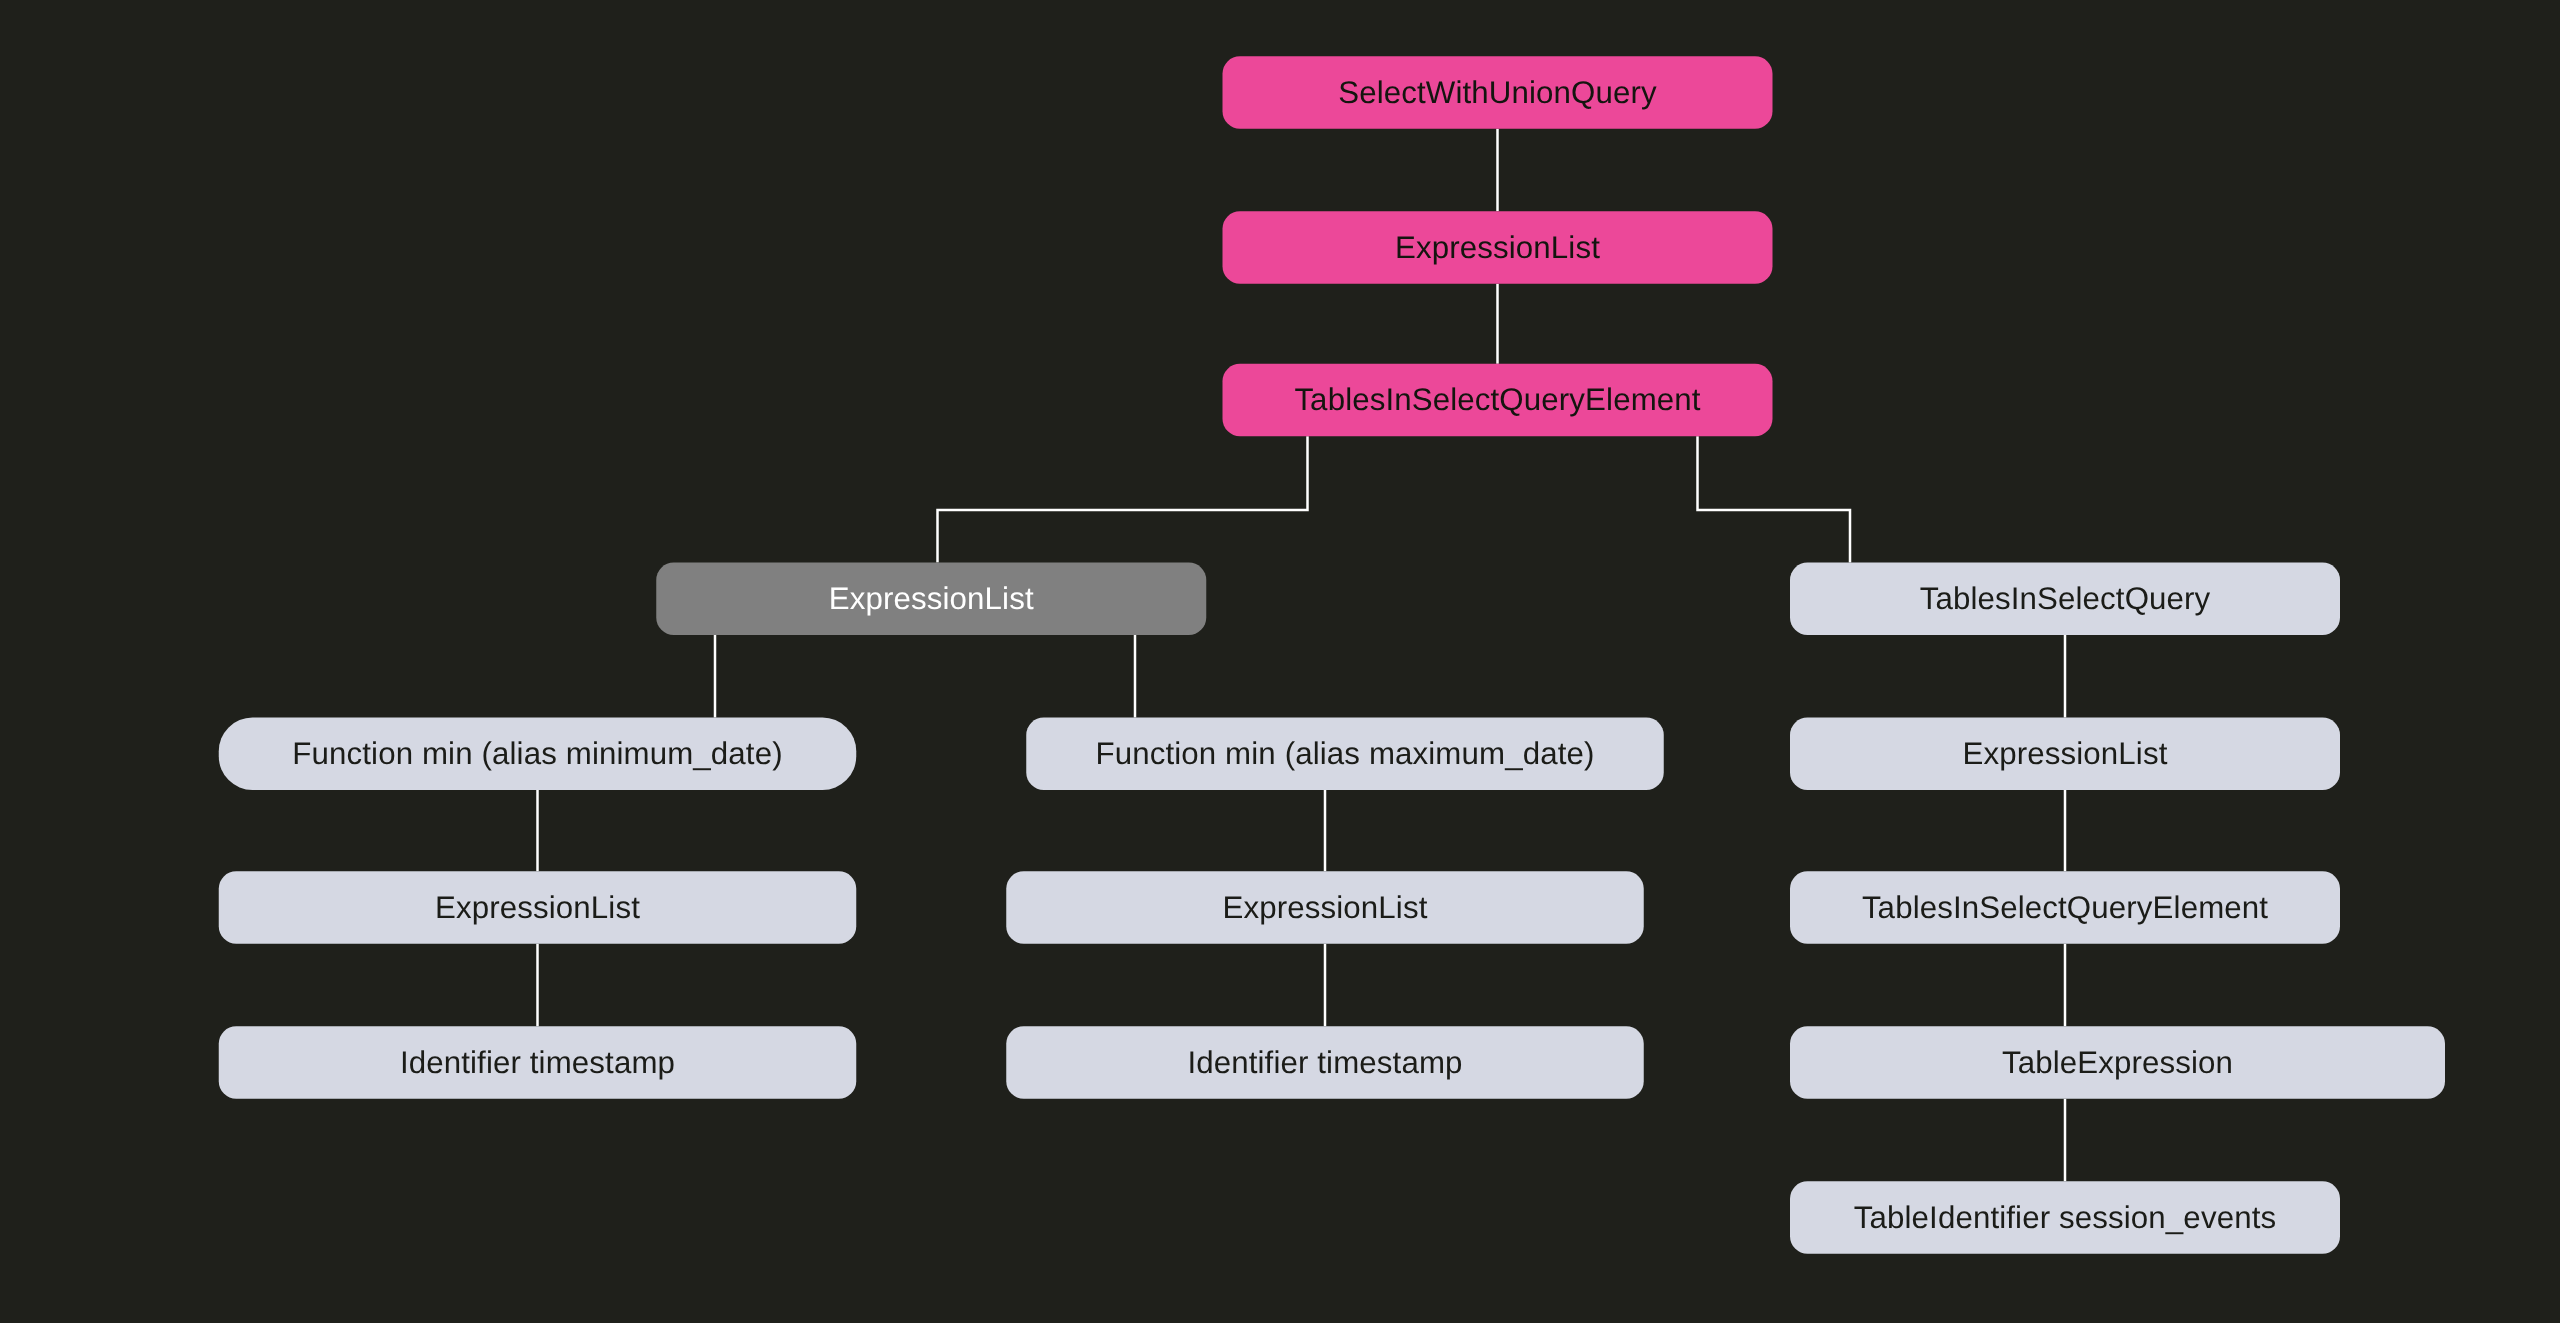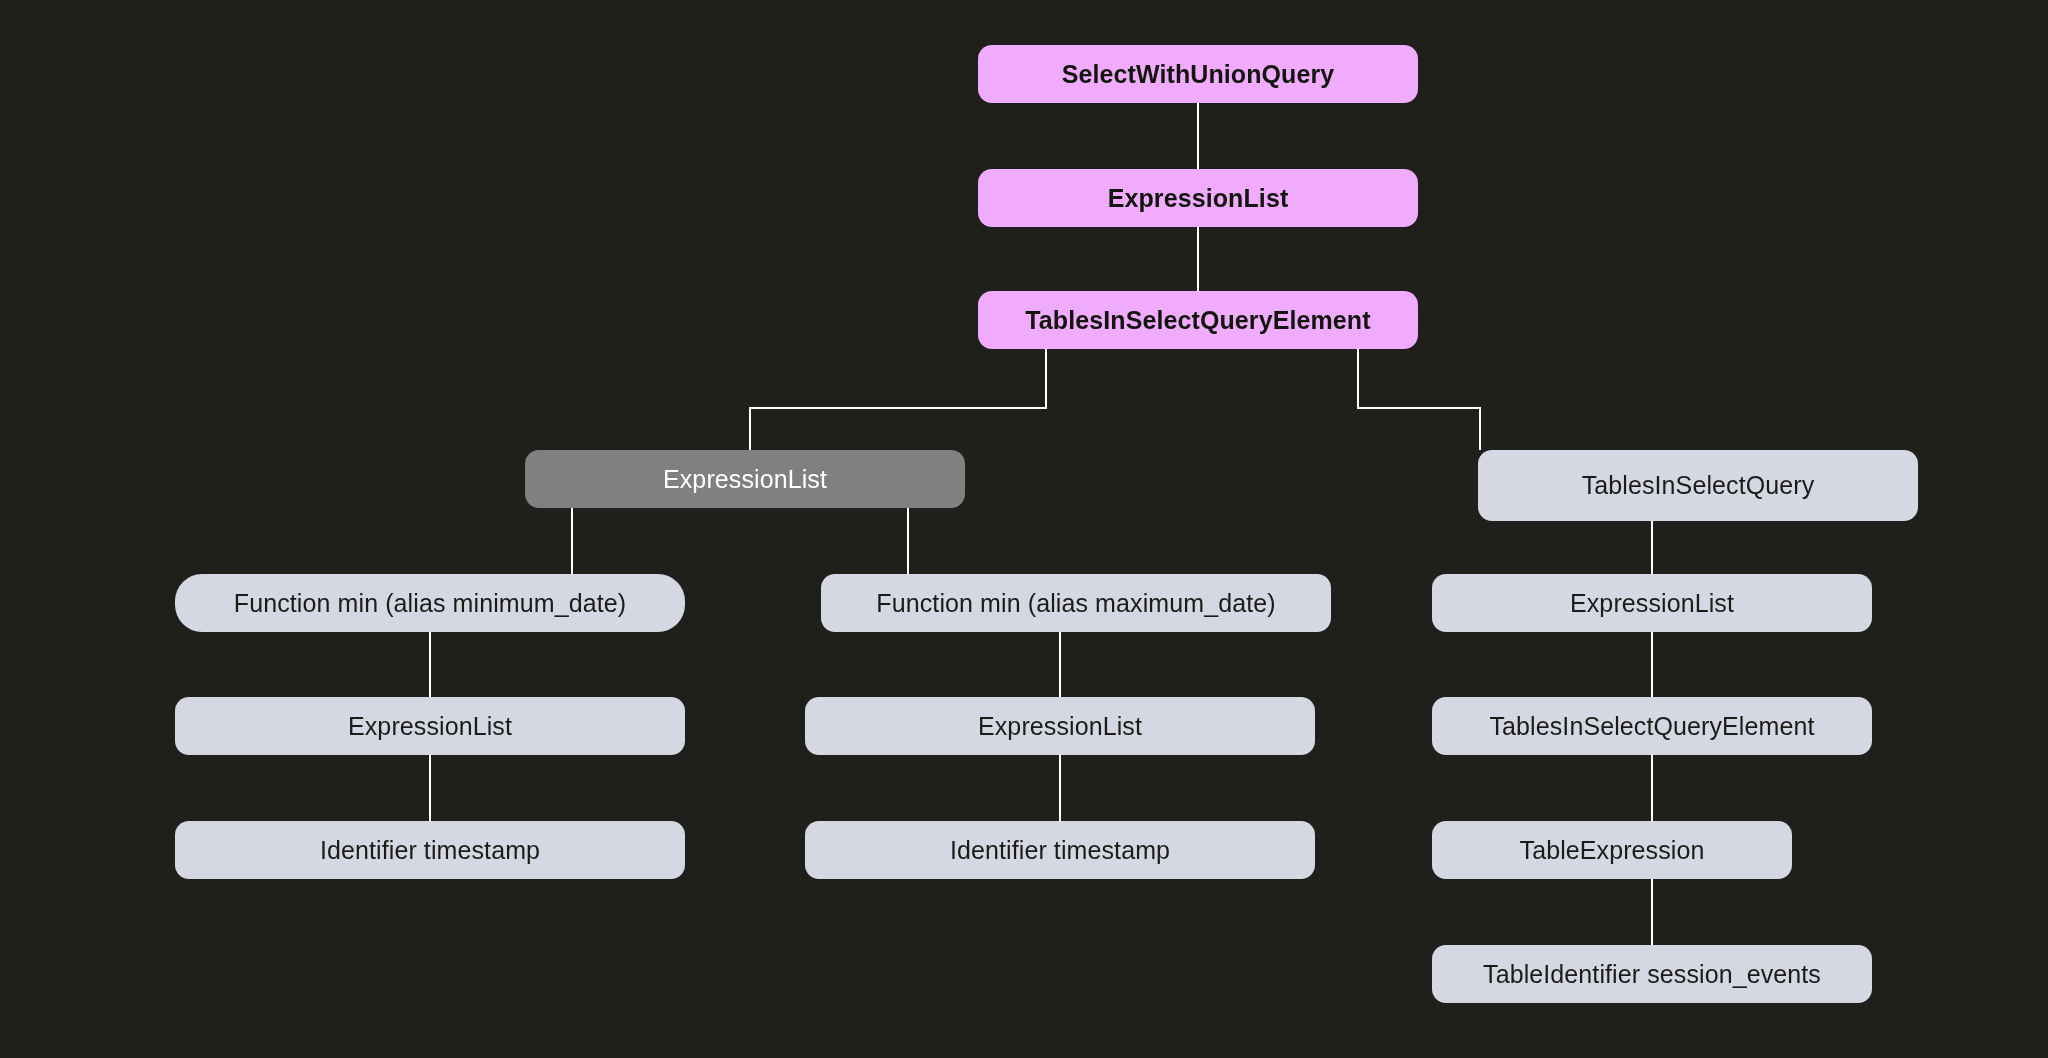--- a/index.html
+++ b/index.html
@@ -41,24 +41,24 @@
     text-align: center;
     line-height: 1.15;
     white-space: nowrap;
     letter-spacing: 0.1px;
   }
   .node-label {
     display: block;
     padding: 0 14px;
   }
   .style-root {
-    background: #f0abfc;
+    background: #ec4899;
     color: #14150f;
     font-size: 25px;
-    font-weight: 700;
+    font-weight: 400;
     text-align: right;
   }
   .style-selected {
     background: #808080;
     color: #ffffff;
     font-size: 25px;
     font-weight: 400;
   }
   .style-plain {
     background: #d5d8e3;
@@ -93,21 +93,21 @@
       </div>
       <div class="node style-root" style="left: 978px; top: 169px; width: 440px; height: 58px;">
         <span class="node-label">ExpressionList</span>
       </div>
       <div class="node style-root" style="left: 978px; top: 291px; width: 440px; height: 58px;">
         <span class="node-label">TablesInSelectQueryElement</span>
       </div>
       <div class="node style-selected" style="left: 525px; top: 450px; width: 440px; height: 58px;">
         <span class="node-label">ExpressionList</span>
       </div>
-      <div class="node style-plain" style="left: 1432px; top: 450px; width: 440px; height: 71px; margin-left: 46px;">
+      <div class="node style-plain" style="left: 1432px; top: 450px; width: 440px; height: 58px;">
         <span class="node-label">TablesInSelectQuery</span>
       </div>
       <div class="node style-plain" style="left: 175px; top: 574px; width: 510px; height: 58px; border-radius: 27px;">
         <span class="node-label">Function min (alias minimum_date)</span>
       </div>
       <div class="node style-plain" style="left: 805px; top: 574px; width: 510px; height: 58px; margin-left: 16px;">
         <span class="node-label">Function min (alias maximum_date)</span>
       </div>
       <div class="node style-plain" style="left: 1432px; top: 574px; width: 440px; height: 58px;">
         <span class="node-label">ExpressionList</span>
@@ -120,20 +120,20 @@
       </div>
       <div class="node style-plain" style="left: 1432px; top: 697px; width: 440px; height: 58px;">
         <span class="node-label">TablesInSelectQueryElement</span>
       </div>
       <div class="node style-plain" style="left: 175px; top: 821px; width: 510px; height: 58px;">
         <span class="node-label">Identifier timestamp</span>
       </div>
       <div class="node style-plain" style="left: 805px; top: 821px; width: 510px; height: 58px;">
         <span class="node-label">Identifier timestamp</span>
       </div>
-      <div class="node style-plain" style="left: 1432px; top: 821px; width: 360px; height: 58px;">
+      <div class="node style-plain" style="left: 1432px; top: 821px; width: 524px; height: 58px;">
         <span class="node-label">TableExpression</span>
       </div>
       <div class="node style-plain" style="left: 1432px; top: 945px; width: 440px; height: 58px;">
         <span class="node-label">TableIdentifier session_events</span>
       </div>
     </div>
 </div>
 
 </body></html>

